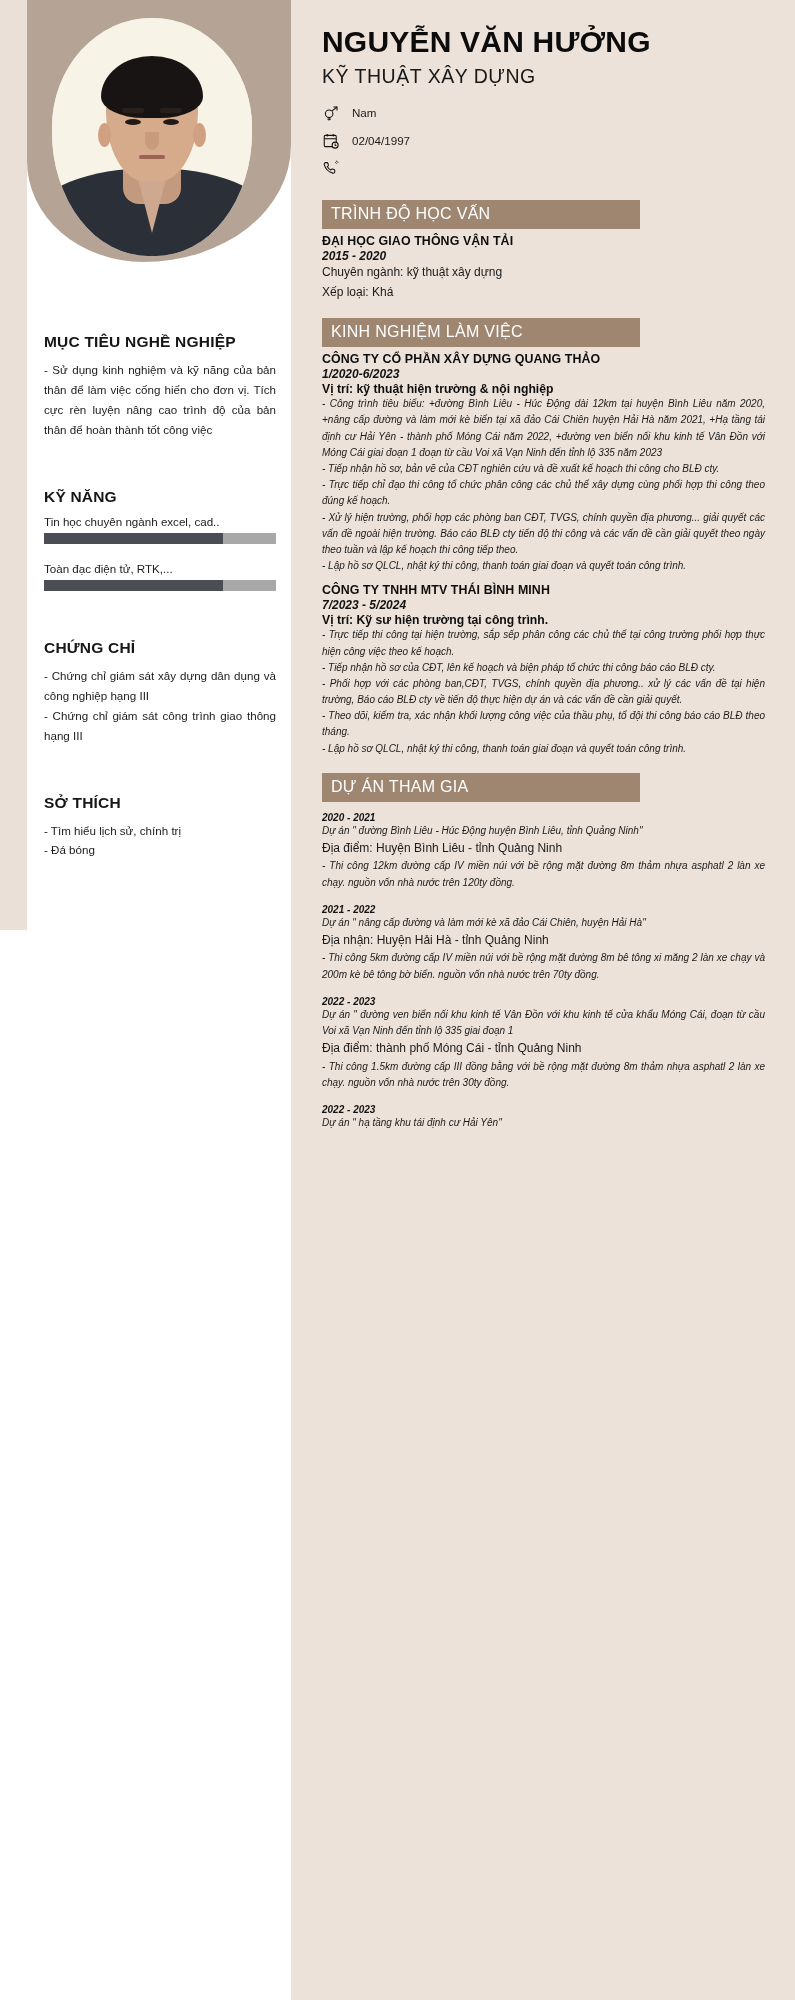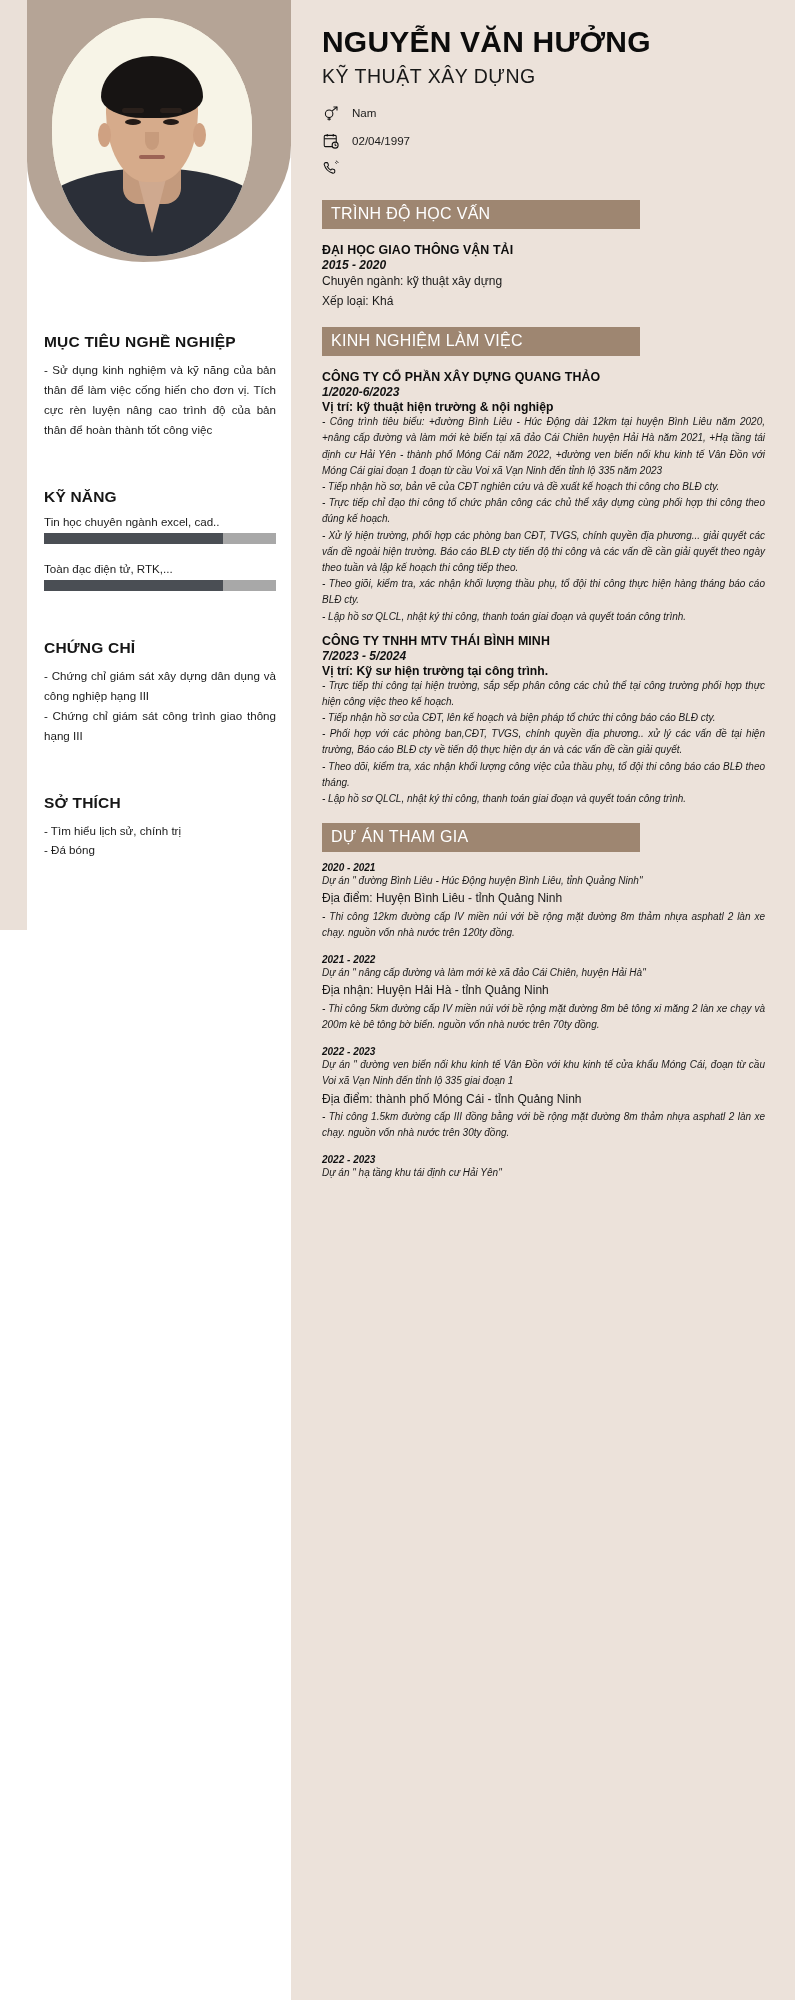--- a/index.html
+++ b/index.html
@@ -198,21 +198,21 @@
     font-weight: normal;
     letter-spacing: .3px;
     padding: 5px 9px 6px 9px;
     display: inline-block;
     min-width: 318px;
     margin-top: 16px;
     margin-bottom: 5px;
   }
   .org {
     font-size: 12.4px; font-weight: bold; color: #0d0d0d;
-    margin-top: 9px; letter-spacing: .1px;
+    margin-top: 0; letter-spacing: .1px;
   }
   .period {
     font-size: 12px; font-style: italic; font-weight: bold; color: #121212;
     margin-top: 1px;
   }
   .period-light {
     font-size: 10px; font-style: italic; font-weight: bold; color: #121212;
   }
   .role {
     font-size: 12.2px; font-weight: bold; color: #0d0d0d; margin-top: 1px;
@@ -350,21 +350,20 @@
     <div>
 
       <div>
         <div class="org">CÔNG TY CỔ PHẦN XÂY DỰNG QUANG THẢO</div>
         <div class="period">1/2020-6/2023</div>
         <div class="role">Vị trí: kỹ thuật hiện trường &amp; nội nghiệp</div>
         <div class="r-just">- Công trình tiêu biểu: +đường Bình Liêu - Húc Động dài 12km tại huyện Bình Liêu năm 2020, +nâng cấp đường và làm mới kè biển tại xã đảo Cái Chiên huyện Hải Hà năm 2021, +Hạ tầng tái định cư Hải Yên - thành phố Móng Cái năm 2022, +đường ven biển nối khu kinh tế Vân Đồn với Móng Cái giai đoạn 1 đoạn từ cầu Voi xã Vạn Ninh đến tỉnh lộ 335 năm 2023</div>
         <div class="r-just">- Tiếp nhận hồ sơ, bản vẽ của CĐT nghiên cứu và đề xuất kế hoạch thi công cho BLĐ cty.</div>
         <div class="r-just"> - Trực tiếp chỉ đạo thi công tổ chức phân công các chủ thể xây dựng cùng phối hợp thi công theo đúng kế hoạch.</div>
         <div class="r-just">- Xử lý hiện trường, phối hợp các phòng ban CĐT, TVGS, chính quyền địa phương... giải quyết các vấn đề ngoài hiện trường. Báo cáo BLĐ cty tiến độ thi công và các vấn đề cần giải quyết theo ngày theo tuần và lập kế hoạch thi công tiếp theo.</div>
-        <div class="r-just">- Theo giõi, kiểm tra, xác nhận khối lượng thầu phụ, tổ đội thi công thực hiện hàng tháng báo cáo BLĐ cty.</div>
         <div class="r-just">- Lập hồ sơ QLCL, nhật ký thi công, thanh toán giai đoạn và quyết toán công trình.</div>
       </div>
 
       <div style="margin-top:9px;">
         <div class="org">CÔNG TY TNHH MTV THÁI BÌNH MINH</div>
         <div class="period">7/2023 - 5/2024</div>
         <div class="role">Vị trí: Kỹ sư hiện trường tại công trình.</div>
         <div class="r-just">- Trực tiếp thi công tại hiện trường, sắp sếp phân công các chủ thể tại công trường phối hợp thực hiện công việc theo kế hoạch.</div>
         <div class="r-just"> - Tiếp nhận hồ sơ của CĐT, lên kế hoạch và biện pháp tổ chức  thi công báo cáo BLĐ cty.</div>
         <div class="r-just">- Phối hợp với các phòng ban,CĐT, TVGS, chính quyền địa phương.. xử lý các vấn đề tại hiện trường, Báo cáo BLĐ cty về tiến độ thực hiện dự án và các vấn đề cần giải quyết.</div>

